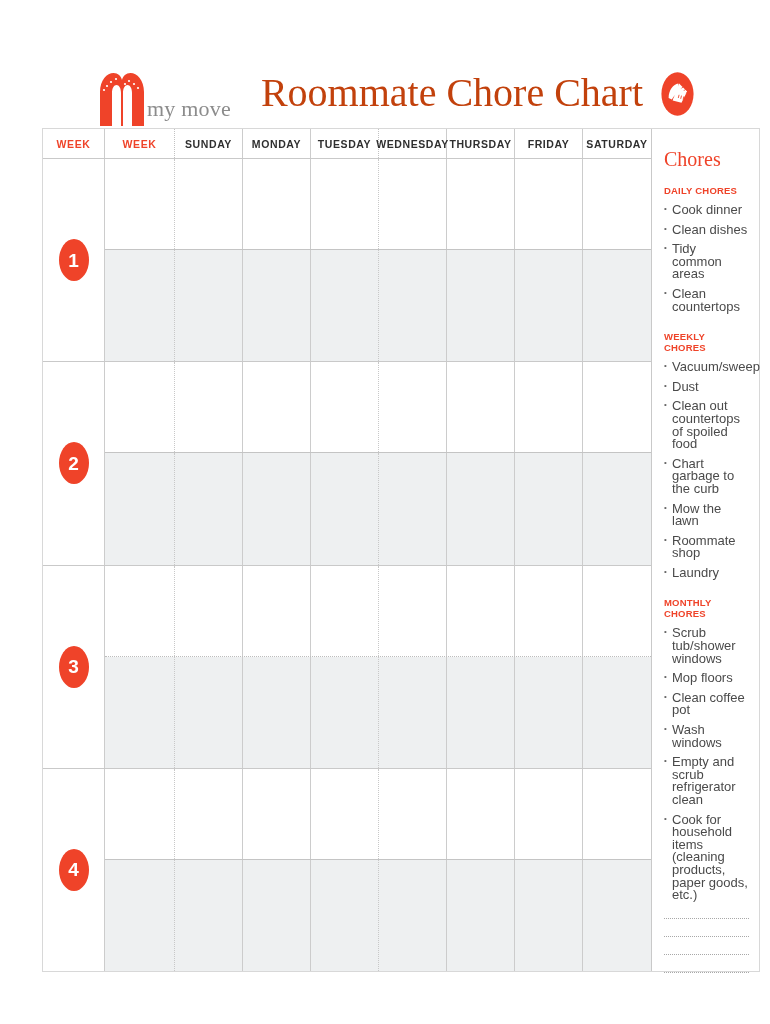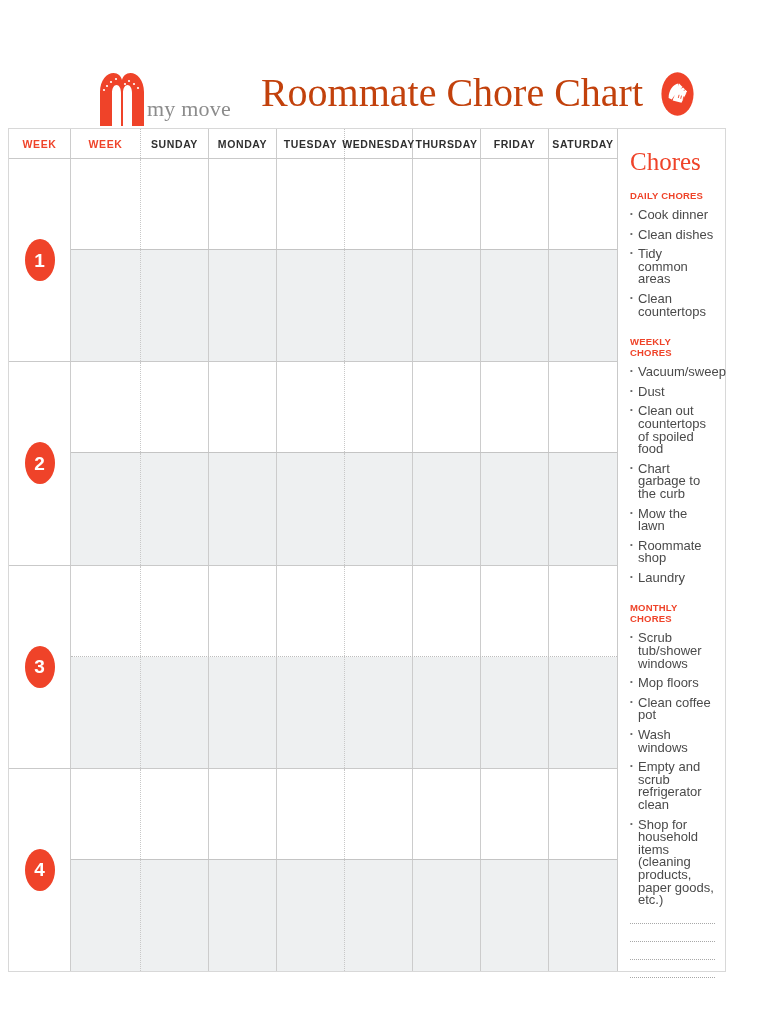--- a/index.html
+++ b/index.html
@@ -63,21 +63,21 @@
     width: 46px;
     height: 58px;
     margin-left: 16px;
     margin-bottom: 2px;
     display: block;
   }
 
   
   .sheet {
     position: absolute;
-    left: 8px;
+    left: 42px;
     top: 128px;
     width: 718px;
     height: 844px;
     box-sizing: border-box;
     display: flex;
     background: #ffffff;
     border: 1px solid #d8d8d8;
     border-right: none;
   }
 
@@ -193,21 +193,21 @@
   .sidebar {
     width: 108px;
     flex: none;
     box-sizing: border-box;
     border-right: 1px solid #d8d8d8;
     padding: 12px 10px 10px 12px;
     background: #ffffff;
   }
   .chores-title {
     font-family: "Liberation Serif", serif;
-    font-size: 25px;
+    font-size: 20px;
     color: #ef4329;
     line-height: 1;
     margin: 8px 0 16px 0;
   }
   .sec-title {
     font-size: 9.5px;
     font-weight: bold;
     color: #ef4329;
     letter-spacing: 0.2px;
     margin: 0 0 8px 0;
@@ -433,21 +433,21 @@
     </div>
 
     <div class="sec">
       <div class="sec-title">MONTHLY CHORES</div>
       <ul class="chore-list">
         <li class="chore-item">Scrub tub/shower windows</li>
         <li class="chore-item">Mop floors</li>
         <li class="chore-item">Clean coffee pot</li>
         <li class="chore-item">Wash windows</li>
         <li class="chore-item">Empty and scrub refrigerator clean</li>
-        <li class="chore-item">Shop for household items (cleaning products, paper goods, etc.)</li>
+        <li class="chore-item">Cook for household items (cleaning products, paper goods, etc.)</li>
       </ul>
     </div>
 
     <div class="blank-lines">
       <div class="blank-line"></div>
       <div class="blank-line"></div>
       <div class="blank-line"></div>
       <div class="blank-line"></div>
     </div>
   </div>

